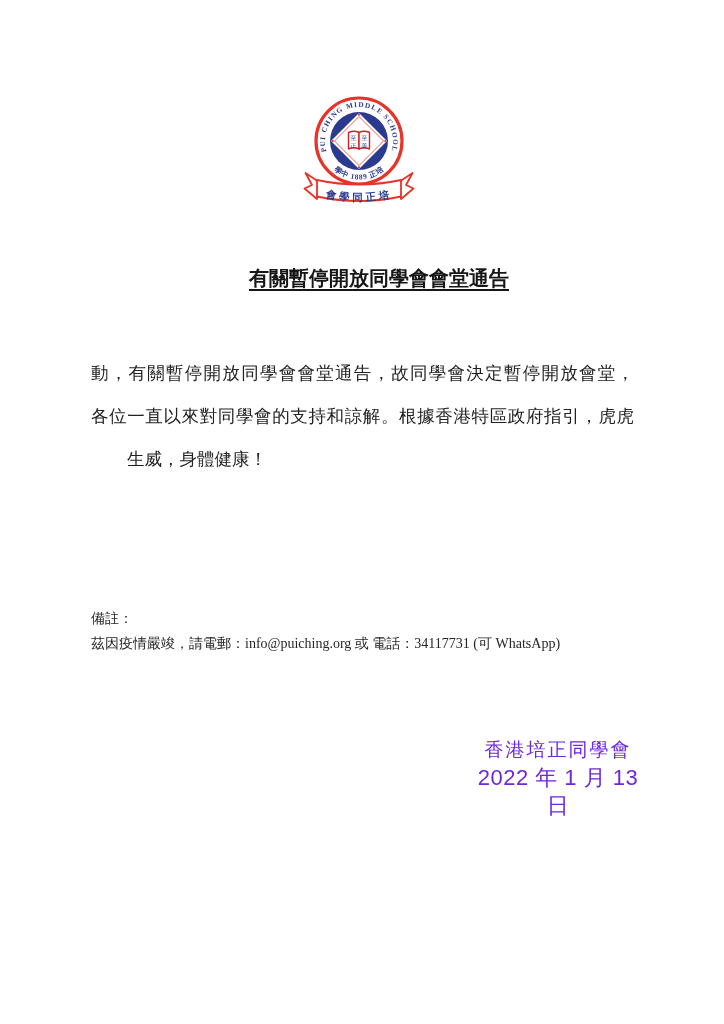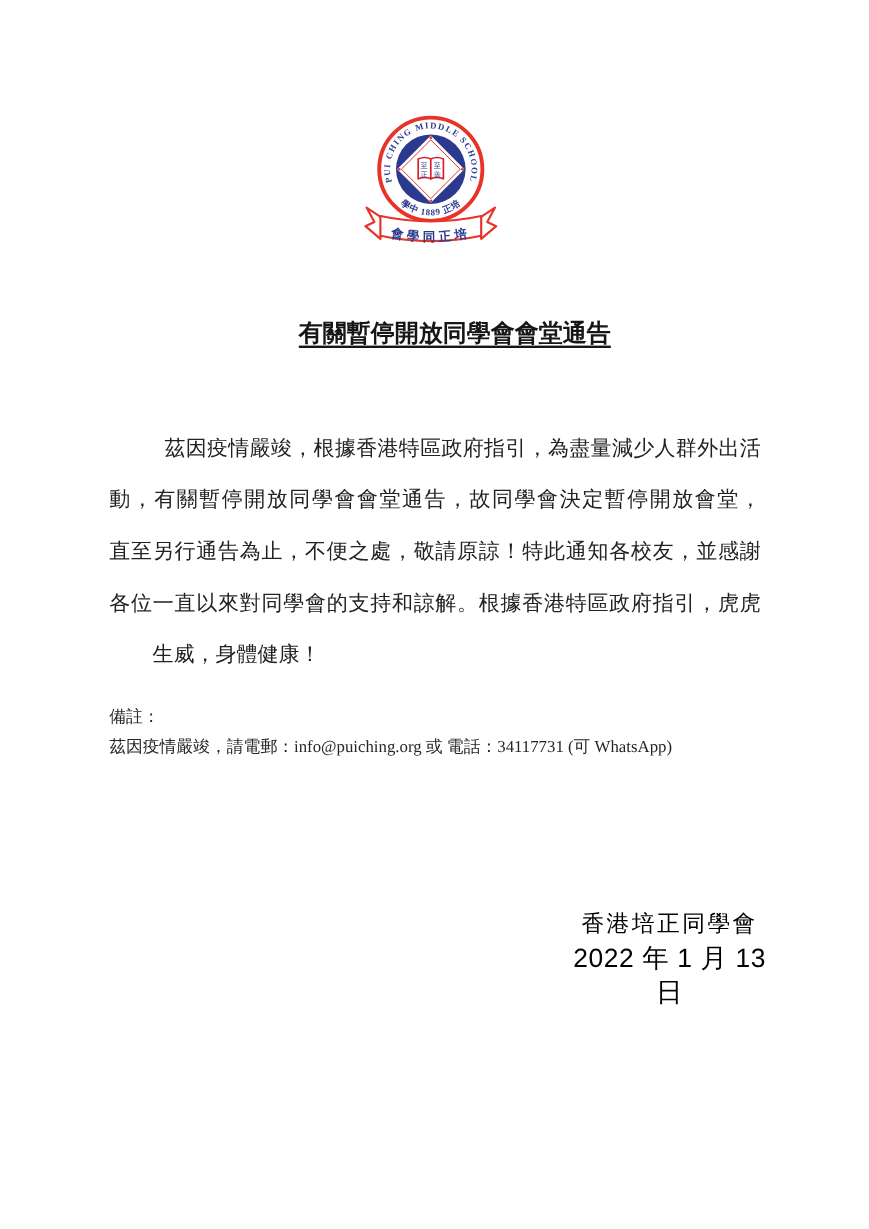--- a/index.html
+++ b/index.html
@@ -16,25 +16,25 @@
   .title-wrap .title-text {
     text-decoration:underline; text-decoration-thickness:1.5px; text-underline-offset:4px;
   }
   .body-block { position:absolute; left:91px; top:352px; width:543px; font-size:17.5px; color:#222; }
   .body-block .line {
     height:43px; line-height:43px; text-align:justify; text-align-last:justify;
     white-space:nowrap;
   }
   .body-block .line.first { padding-left:46px; }
   .body-block .line.last { text-align-last:left;margin-left:36px; }
-  .notes { position:absolute; left:91px; top:588px; font-size:14px; color:#262626; }
+  .notes { position:absolute; left:91px; top:608px; font-size:14px; color:#262626; }
   .notes .label-line { line-height:21px; }
   .notes .contact-line { line-height:21px; margin-top:4px; }
   .latin { font-family:Liberation Serif, serif; }
-  .signature { position:absolute; left:470px; top:757px; width:176px; text-align:center; color:#000000; }
+  .signature { position:absolute; left:470px; top:736px; width:176px; text-align:center; color:#6d28d9; }
   .sig-org { font-size:19px; letter-spacing:2px; line-height:28px; }
   .sig-date { font-size:22px; line-height:28px; letter-spacing:0.5px;
               font-family:Liberation Sans, sans-serif; }
 </style>
 </head>
 <body>
 
 <div class="page">
 
   <div class="logo">
@@ -78,23 +78,21 @@
         <textPath href="#ribbonArc" startOffset="50%" text-anchor="middle">會學同正培</textPath>
       </text>
     </svg>
   </div>
 
   <div class="title-wrap">
     <span class="title-text">有關暫停開放同學會會堂通告</span>
   </div>
 
   <div class="body-block">
-    <div class="line first">茲因疫情嚴竣，根據香港特區政府指引，為盡量減少人群外出活</div>
     <div class="line">動，有關暫停開放同學會會堂通告，故同學會決定暫停開放會堂，</div>
-    <div class="line">直至另行通告為止，不便之處，敬請原諒！特此通知各校友，並感謝</div>
     <div class="line">各位一直以來對同學會的支持和諒解。根據香港特區政府指引，虎虎</div>
     <div class="line last">生威，身體健康！</div>
   </div>
 
   <div class="notes">
     <div class="label-line">備註：</div>
     <div class="contact-line"><span>茲因疫情嚴竣，請電郵：</span><span class="latin">info@puiching.org</span><span> 或  電話：</span><span class="latin">34117731</span><span> (可 WhatsApp)</span></div>
   </div>
 
   <div class="signature">

